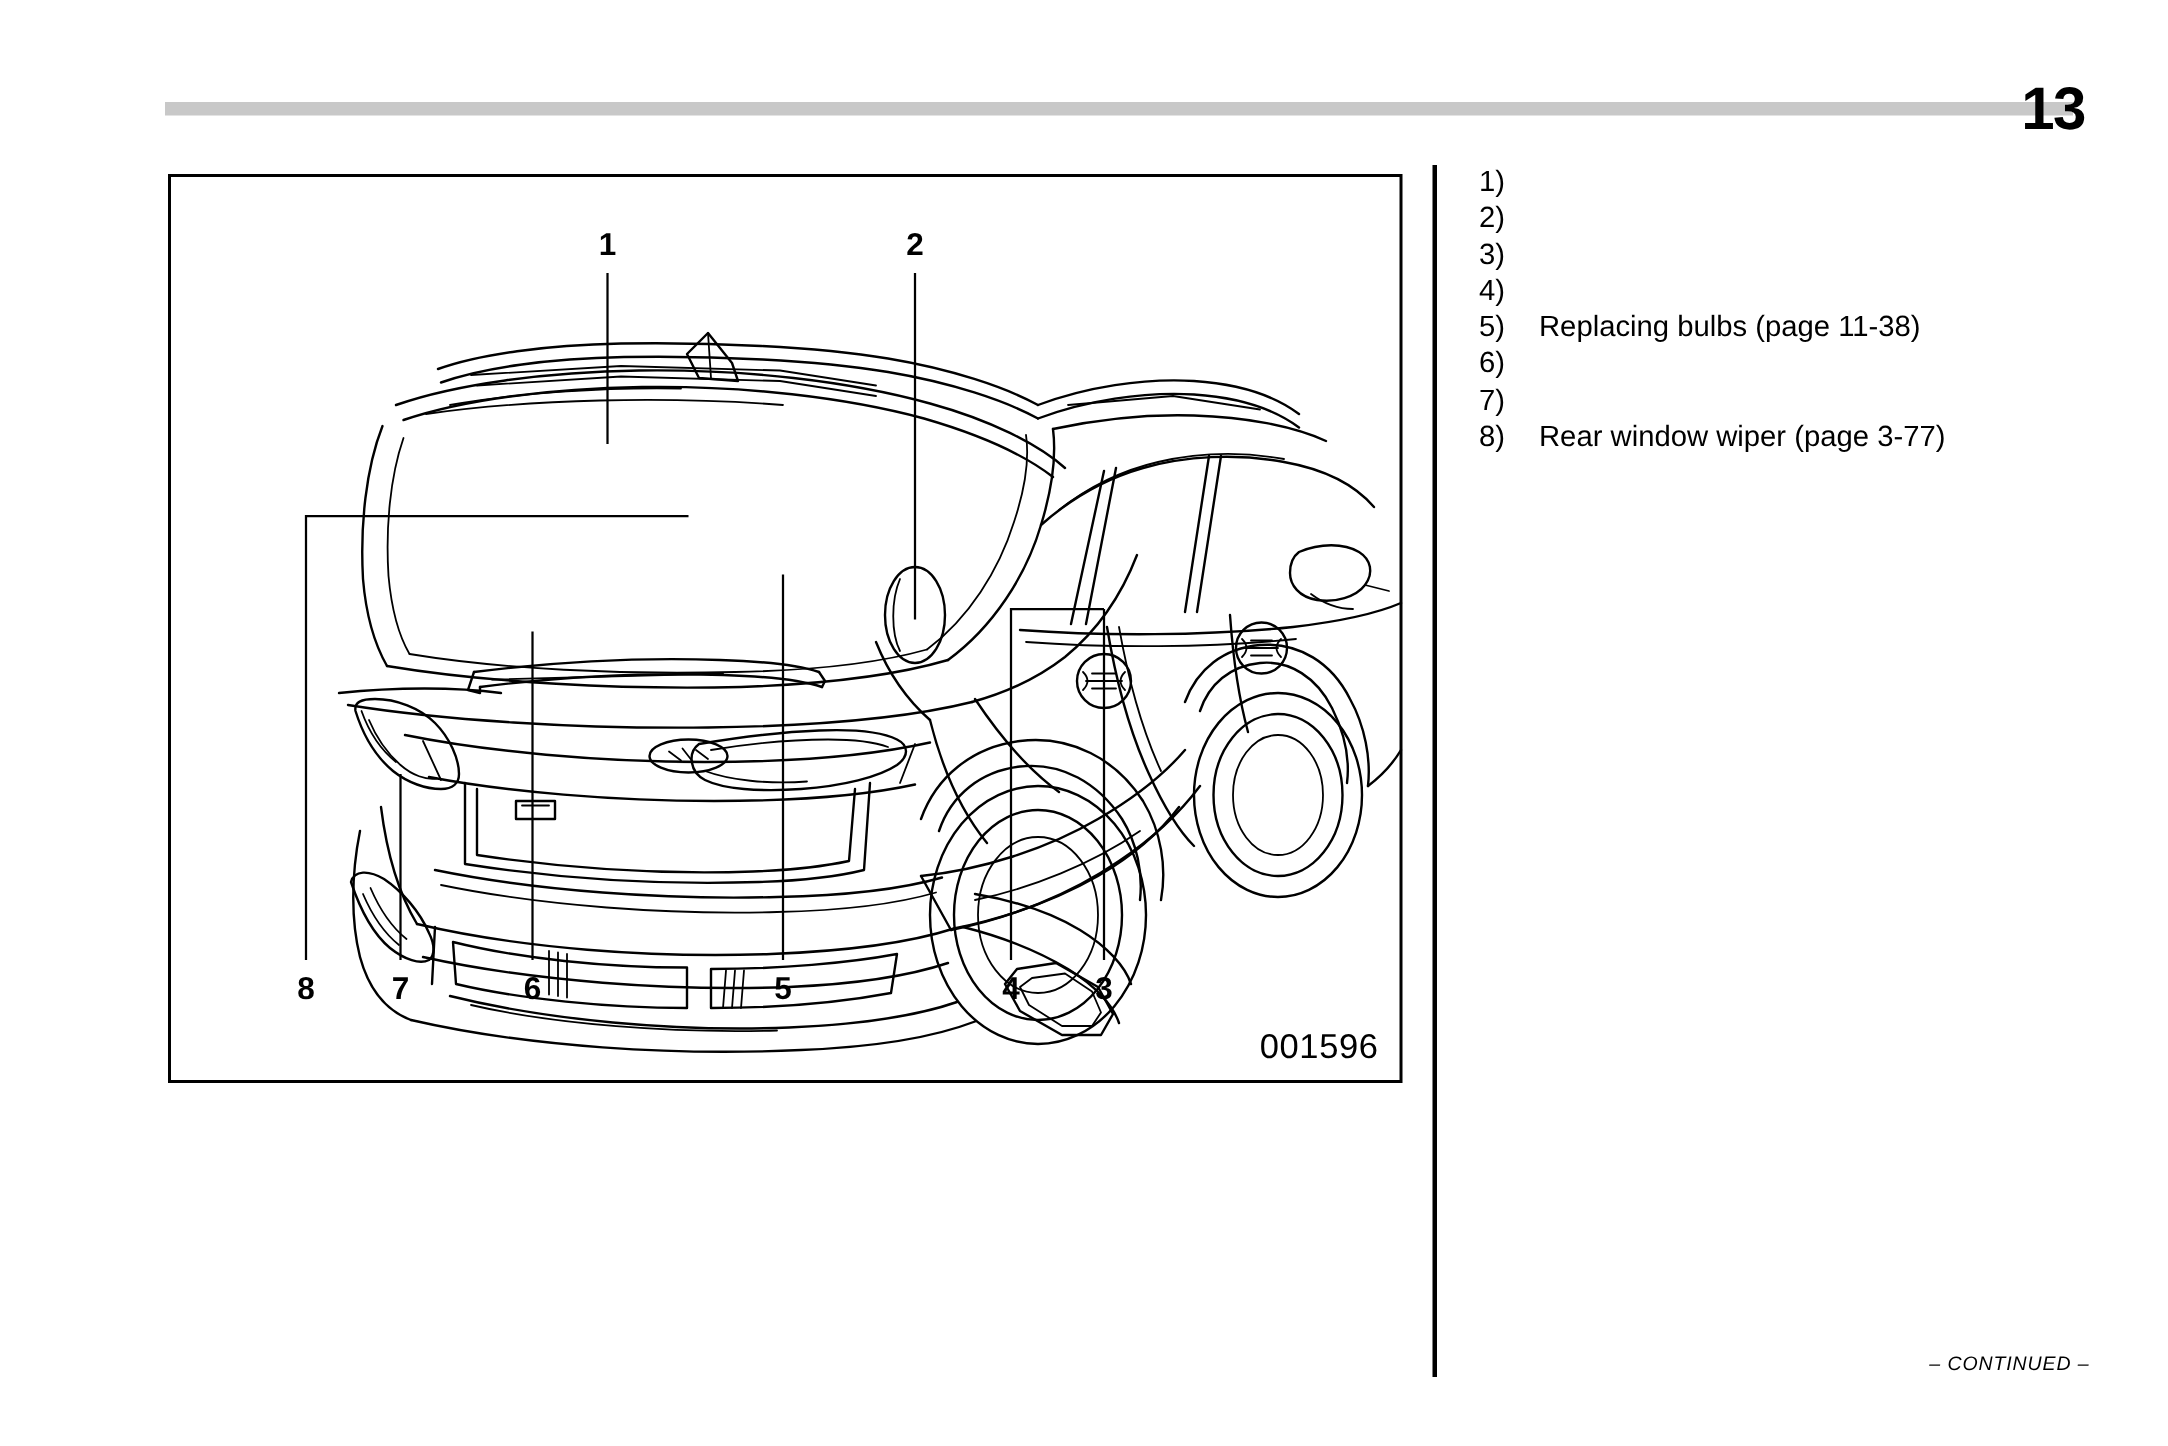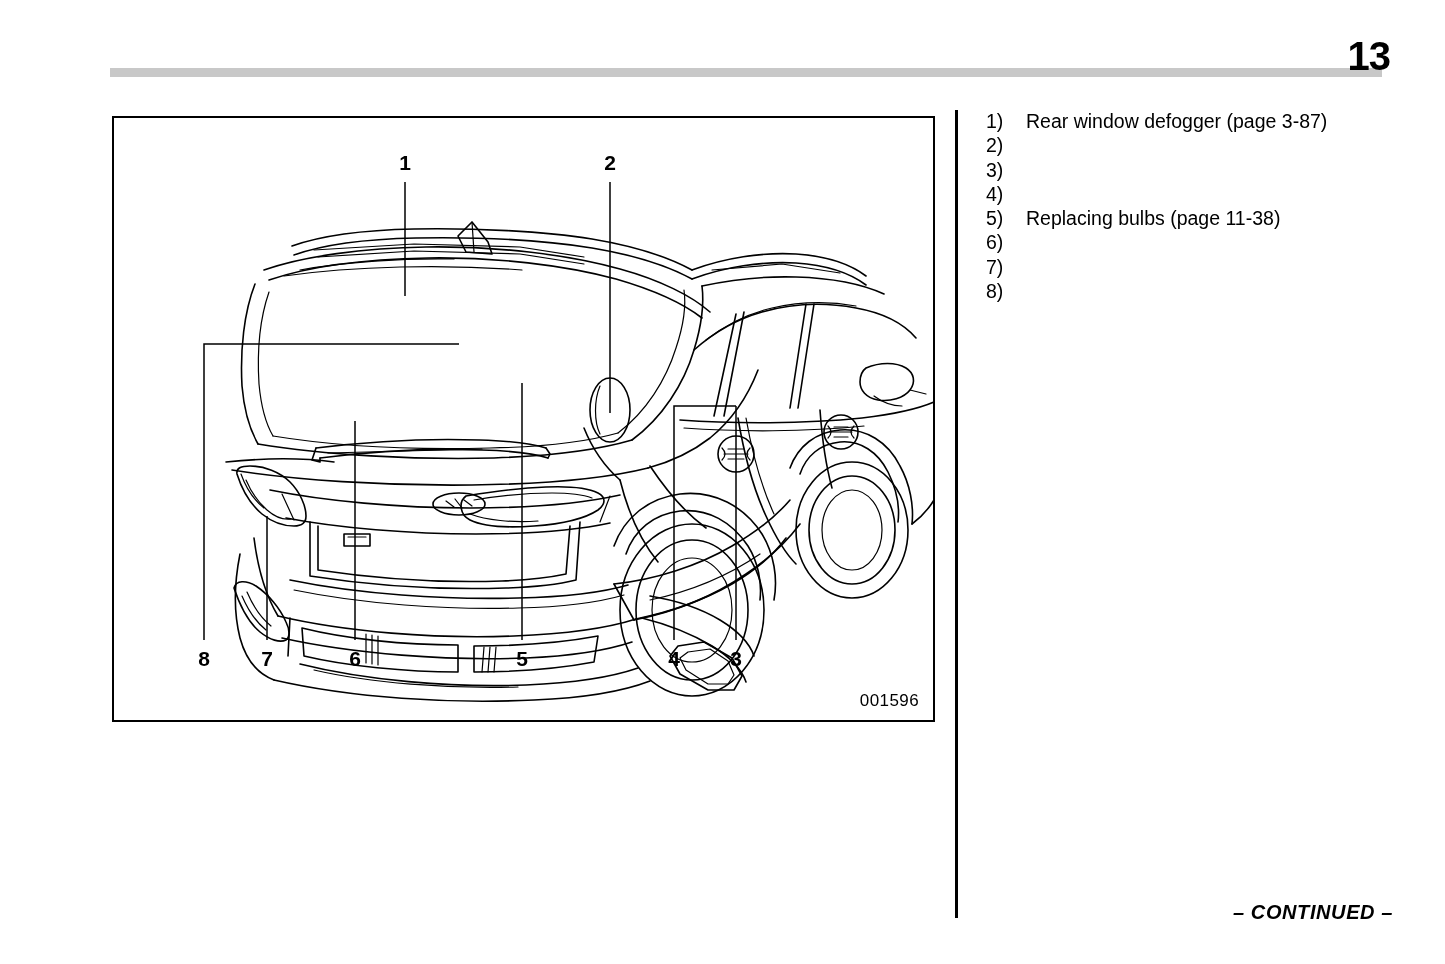--- a/index.html
+++ b/index.html
@@ -21,21 +21,21 @@
     position: absolute;
     left: 110px;
     top: 68px;
     width: 1272px;
     height: 9px;
     background: #c8c8c8;
   }
   #page-number {
     position: absolute;
     right: 55px;
-    top: 34px;
+    top: 51px;
     font-size: 40px;
     font-weight: bold;
     letter-spacing: -1px;
     line-height: 44px;
     text-align: right;
   }
 
   
   #column-divider {
     position: absolute;
@@ -62,21 +62,21 @@
     left: 0;
     top: 0;
     width: 823px;
     height: 606px;
     display: block;
   }
   #figure-id {
     position: absolute;
     right: 14px;
     bottom: 9px;
-    font-size: 17px;
+    font-size: 23px;
     letter-spacing: 0.4px;
     margin-top: 24px;
   }
 
   
   #legend-list {
     position: absolute;
     left: 986px;
     top: 110px;
     width: 420px;
@@ -94,22 +94,22 @@
   }
   .legend-text {
     flex: 1 1 auto;
   }
 
   
   #footer-continued {
     position: absolute;
     right: 52px;
     top: 901px;
-    font-size: 20px;
-    font-weight: bold;
+    font-size: 13px;
+    font-weight: normal;
     font-style: italic;
     letter-spacing: 0.6px;
   }
 
   
   .ln { fill: none; stroke: #000; stroke-width: 1.6; stroke-linecap: round; stroke-linejoin: round; }
   .ln-thin { fill: none; stroke: #000; stroke-width: 1.2; stroke-linecap: round; stroke-linejoin: round; }
   .leader { fill: none; stroke: #000; stroke-width: 1.5; }
   .callout { font-family: "Liberation Sans", sans-serif; font-size: 21px; font-weight: bold; fill: #000; text-anchor: middle; }
 </style>
@@ -306,21 +306,20 @@
     </g>
   </svg>
 
   <div id="figure-id">001596</div>
 </div>
 
 <div id="legend-list">
 
   <div class="legend-row">
     <span class="legend-num">1)</span>
-    <span class="legend-text">Rear window defogger (page 3-87)</span>
   </div>
 
   <div class="legend-row">
     <span class="legend-num">2)</span>
   </div>
 
   <div class="legend-row">
     <span class="legend-num">3)</span>
   </div>
 
@@ -336,16 +335,17 @@
   <div class="legend-row">
     <span class="legend-num">6)</span>
   </div>
 
   <div class="legend-row">
     <span class="legend-num">7)</span>
   </div>
 
   <div class="legend-row">
     <span class="legend-num">8)</span>
+    <span class="legend-text">Rear window wiper (page 3-77)</span>
   </div>
 </div>
 
 <div id="footer-continued">– CONTINUED –</div>
 
 </body></html>

